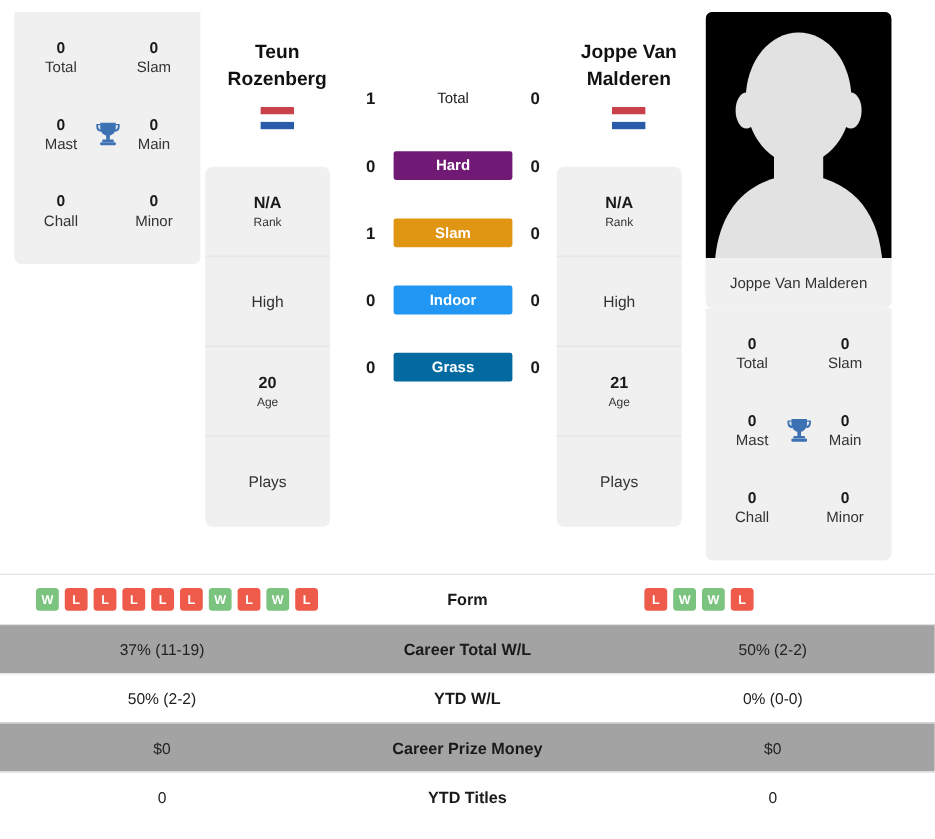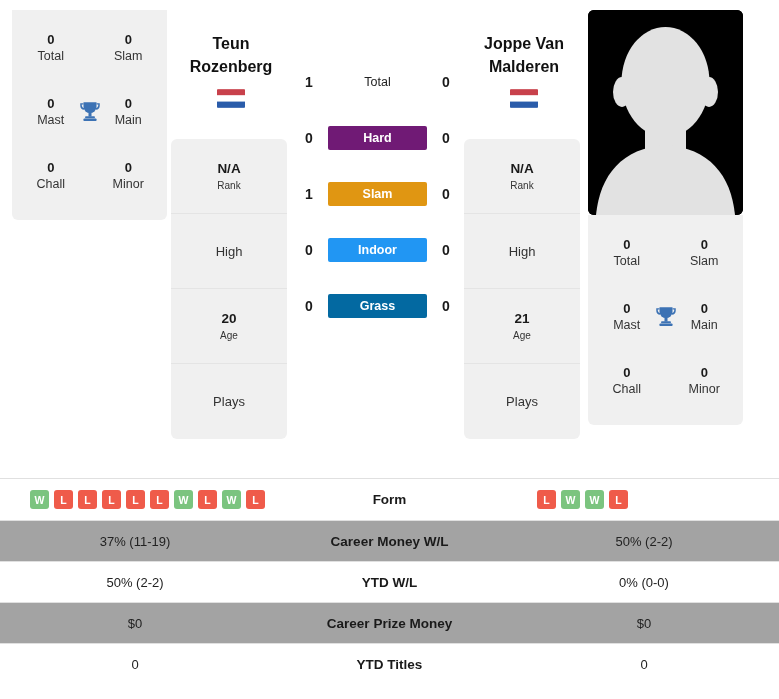--- a/index.html
+++ b/index.html
@@ -52,21 +52,21 @@
 
   
   .info-col { width: 120px; flex: 0 0 120px; margin: 0 4px; }
   .pname {
     text-align: center; font-size: 16px; font-weight: bold;
     line-height: 1.45; color: #111; padding-top: 22px;
   }
   .flag { margin: 11px auto 0 auto; width: 28px; height: 19px;
           display: block; border-radius: 1px; }
   .info-card {
-    margin-top: 31px; width: 116px; background: #f0f0f0; border-radius: 6px;
+    margin-top: 31px; width: 104px; background: #f0f0f0; border-radius: 6px;
   }
   .info-row {
     height: 75px; display: flex; flex-direction: column;
     align-items: center; justify-content: center;
     border-bottom: 1px solid #e4e4e4;
   }
   .info-row:last-child { border-bottom: none; }
   .info-row .ival { font-size: 13.5px; font-weight: bold; color: #1a1a1a; line-height: 1.4; }
   .info-row .ilab { font-size: 10px; color: #333; line-height: 1.4; }
   .info-row .ilab-only { font-size: 13px; color: #333; }
@@ -247,20 +247,21 @@
         <div class="photo">
           <svg class="silhouette" viewBox="0 0 155 205" preserveAspectRatio="xMidYMid slice">
             <rect width="155" height="205" fill="#000000"></rect>
             <ellipse cx="77.5" cy="72" rx="44" ry="55" fill="#e2e2e2"></ellipse>
             <ellipse cx="34" cy="82" rx="9" ry="15" fill="#e2e2e2"></ellipse>
             <ellipse cx="121" cy="82" rx="9" ry="15" fill="#e2e2e2"></ellipse>
             <rect x="57" y="108" width="41" height="40" fill="#e2e2e2"></rect>
             <path d="M 77.5 135 C 34 138 12 165 8 205 L 147 205 C 143 165 121 138 77.5 135 Z" fill="#e2e2e2"></path>
           </svg>
         </div>
+        <div class="photo-name">Joppe Van Malderen</div>
       </div>
       <div class="titles-card">
         <div class="titles-grid">
           <div class="tcell">
             <span class="tnum">0</span>
             <span class="tlab">Total</span>
           </div>
           <div class="tcell">
             <span class="tnum">0</span>
             <span class="tlab">Slam</span>
@@ -318,21 +319,21 @@
             <div class="fbadge" style="background: rgb(239, 91, 74);">L</div>
             <div class="fbadge" style="background: rgb(123, 196, 127);">W</div>
             <div class="fbadge" style="background: rgb(123, 196, 127);">W</div>
             <div class="fbadge" style="background: rgb(239, 91, 74);">L</div>
           </div>
       </div>
     </div>
 
     <div class="trow stat-row shaded">
       <div class="tcol-l">37% (11-19)</div>
-      <div class="tcol-m">Career Money W/L</div>
+      <div class="tcol-m">Career Total W/L</div>
       <div class="tcol-r">50% (2-2)</div>
     </div>
 
     <div class="trow stat-row plainbg">
       <div class="tcol-l">50% (2-2)</div>
       <div class="tcol-m">YTD W/L</div>
       <div class="tcol-r">0% (0-0)</div>
     </div>
 
     <div class="trow stat-row shaded">

